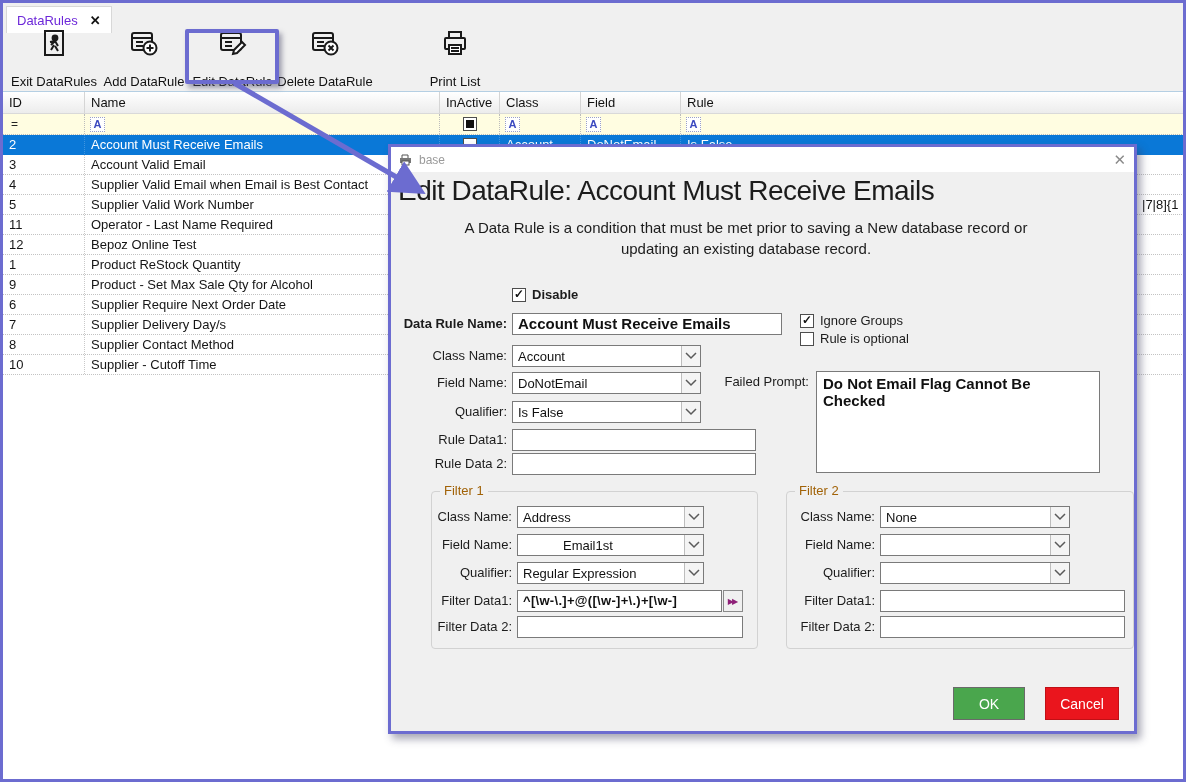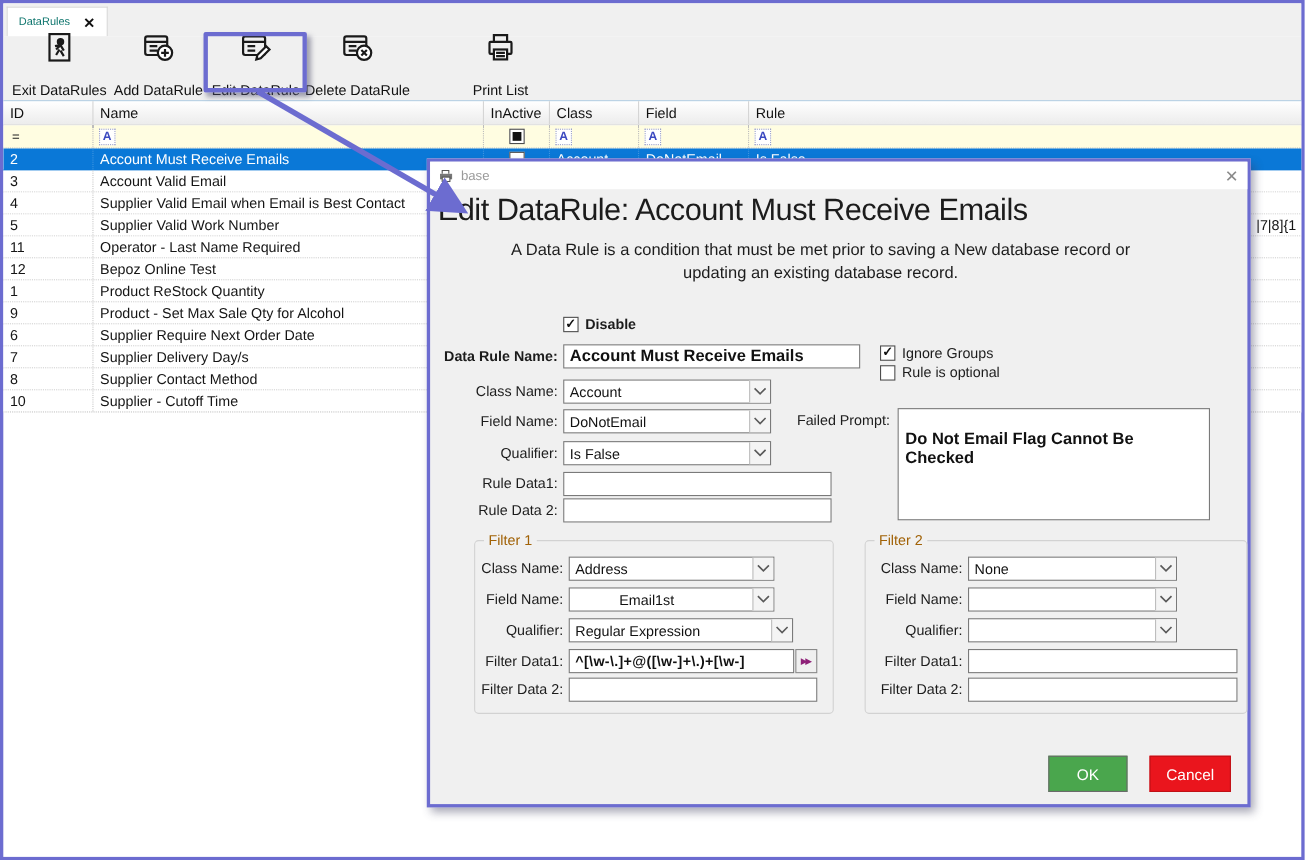--- a/index.html
+++ b/index.html
@@ -3,21 +3,21 @@
 <meta charset="utf-8">
 <style>
   * { margin:0; padding:0; box-sizing:border-box; }
   html,body { width:1186px; height:782px; }
   body { font-family:"Liberation Sans", sans-serif; background:#fff; }
   .screen { position:relative; width:1186px; height:782px; border:3px solid #6c6cd0; background:#fff; overflow:hidden; }
 
   
   .tabbar { position:absolute; left:0; top:0; width:100%; height:30px; background:#f0f0f0; }
   .tab { position:absolute; left:3px; top:3px; height:27px; background:#fff; border:1px solid #d8d8d8; border-bottom:none; display:flex; align-items:center; padding:0 10px; gap:12px; }
-  .tab-label { font-size:10px; color:#0f766e; }
+  .tab-label { font-size:13px; color:#6d28d9; }
   .tab-close { font-size:13px; font-weight:bold; color:#111; cursor:pointer; }
 
   
   .toolbar { position:absolute; left:0; top:30px; width:100%; height:58px; background:#f0f0f0; }
   .tbtn { position:absolute; top:2px; height:54px; display:flex; flex-direction:column; align-items:center; justify-content:flex-end; gap:16px; }
   .tbtn .ticon { width:30px; height:30px; display:block; }
   .tbtn .tlabel { font-size:13px; color:#111; white-space:nowrap; }
   .ticon svg { width:30px; height:30px; stroke:#1a1a1a; fill:none; stroke-width:2; }
 
   
@@ -52,21 +52,21 @@
   .txt { position:absolute; background:#fff; border:1px solid #7a7a7a; font-size:13px; color:#111; padding:2px 5px; line-height:16px; }
   .txt.bold { font-weight:bold; font-size:15px; line-height:16px; }
   .combo { position:absolute; background:#fff; border:1px solid #7a7a7a; display:flex; align-items:center; }
   .combo .cval { flex:1; font-size:13px; color:#111; padding-left:5px; white-space:nowrap; overflow:hidden; }
   .combo .cbtn { width:19px; align-self:stretch; border-left:1px solid #bdbdbd; background:#f4f4f4; display:flex; align-items:center; justify-content:center; }
   .combo .cbtn svg { width:12px; height:8px; stroke:#5a5a5a; fill:none; stroke-width:1.5; }
   .chkrow { position:absolute; display:flex; align-items:center; gap:6px; font-size:13px; color:#1c1c1c; }
   .chkrow.boldlbl { font-weight:bold; }
   .gbox { position:absolute; border:1px solid #d2d2d2; border-radius:4px; }
   .gbox-title { position:absolute; top:-9px; left:8px; background:#f0f0f0; padding:0 4px; font-size:13px; color:#a16207; }
-  .ta { position:absolute; background:#fff; border:1px solid #7a7a7a; font-size:15px; font-weight:bold; color:#111; padding:19px 6px; }
+  .ta { position:absolute; background:#fff; border:1px solid #7a7a7a; font-size:15px; font-weight:bold; color:#111; padding:3px 6px; }
   .regex { font-weight:bold; font-size:13px; letter-spacing:.3px; }
   .expand-btn { position:absolute; width:20px; height:22px; background:#f0f0f0; border:1px solid #8a8a8a; color:#8e2078; font-size:8px; letter-spacing:-2px; display:flex; align-items:center; justify-content:center; padding-right:2px; }
   .btn { position:absolute; height:33px; font-size:14px; color:#fff; display:flex; align-items:center; justify-content:center; cursor:pointer; }
   .btn-ok { background:#4aa64d; border:1px solid #6a6a6a; }
   .btn-cancel { background:#ea151d; border:1px solid #c01016; }
 
   
   .ann-box { position:absolute; left:182px; top:26px; width:94px; height:55px; border:4px solid #6c6cd0; border-radius:2px; box-shadow:3px 4px 5px rgba(80,80,110,.5); z-index:45; pointer-events:none; }
   .ann-arrow { position:absolute; left:0; top:0; width:1186px; height:782px; z-index:50; pointer-events:none; }
 </style>
@@ -353,21 +353,21 @@
         <div class="lbl" style="left:0;top:42px;width:80px;">Field Name:</div>
         <div class="combo" style="left:85px;top:42px;width:187px;height:22px;padding-left:40px;">
           <span class="cval">Email1st</span>
           <span class="cbtn">
               <svg viewBox="0 0 12 8">
                 <polyline points="1,1 6,6 11,1"></polyline>
               </svg>
             </span>
         </div>
         <div class="lbl" style="left:0;top:70px;width:80px;">Qualifier:</div>
-        <div class="combo" style="left:85px;top:70px;width:204px;height:22px;">
+        <div class="combo" style="left:85px;top:70px;width:187px;height:22px;">
           <span class="cval">Regular Expression</span>
           <span class="cbtn">
               <svg viewBox="0 0 12 8">
                 <polyline points="1,1 6,6 11,1"></polyline>
               </svg>
             </span>
         </div>
         <div class="lbl" style="left:0;top:98px;width:80px;">Filter Data1:</div>
         <div class="txt regex" style="left:85px;top:98px;width:205px;height:22px;">^[\w-\.]+@([\w-]+\.)+[\w-]</div>
         <div class="expand-btn" style="left:291px;top:98px;">▶▶</div>

